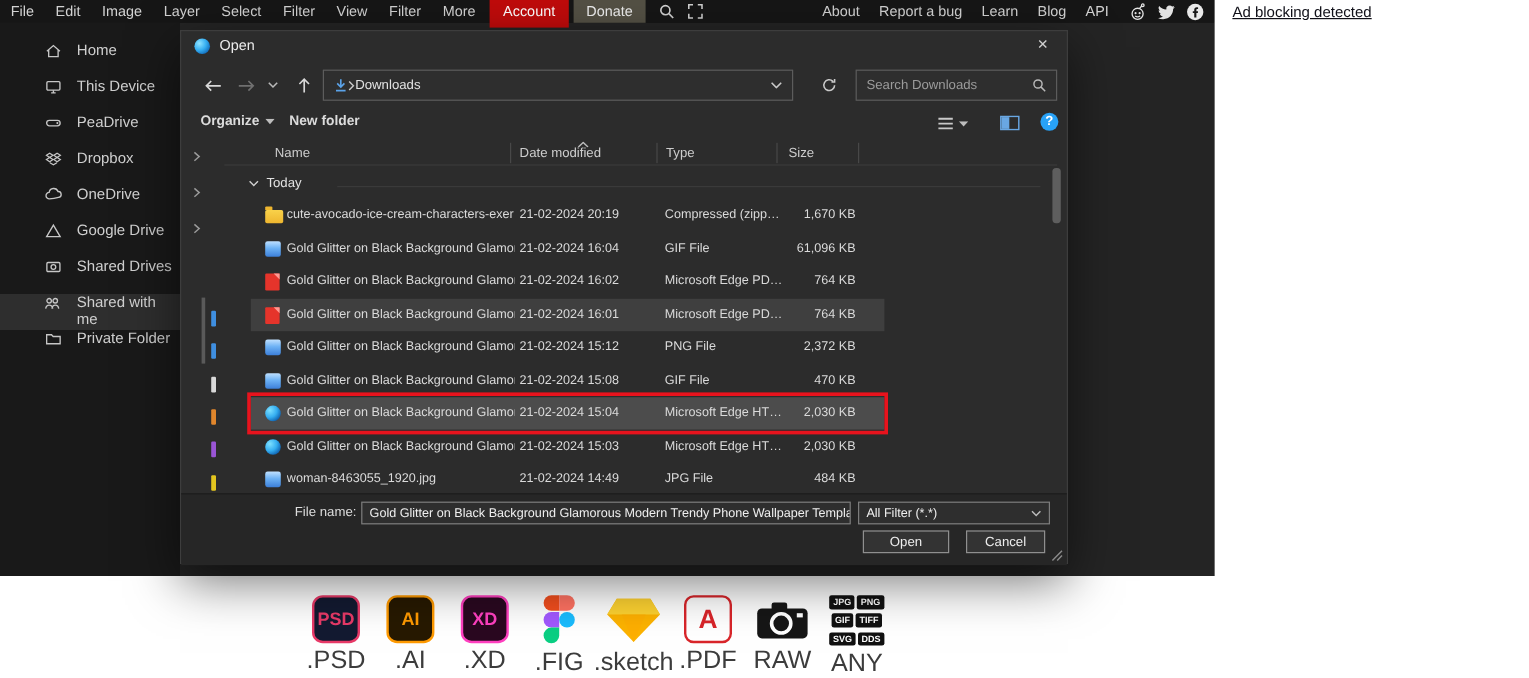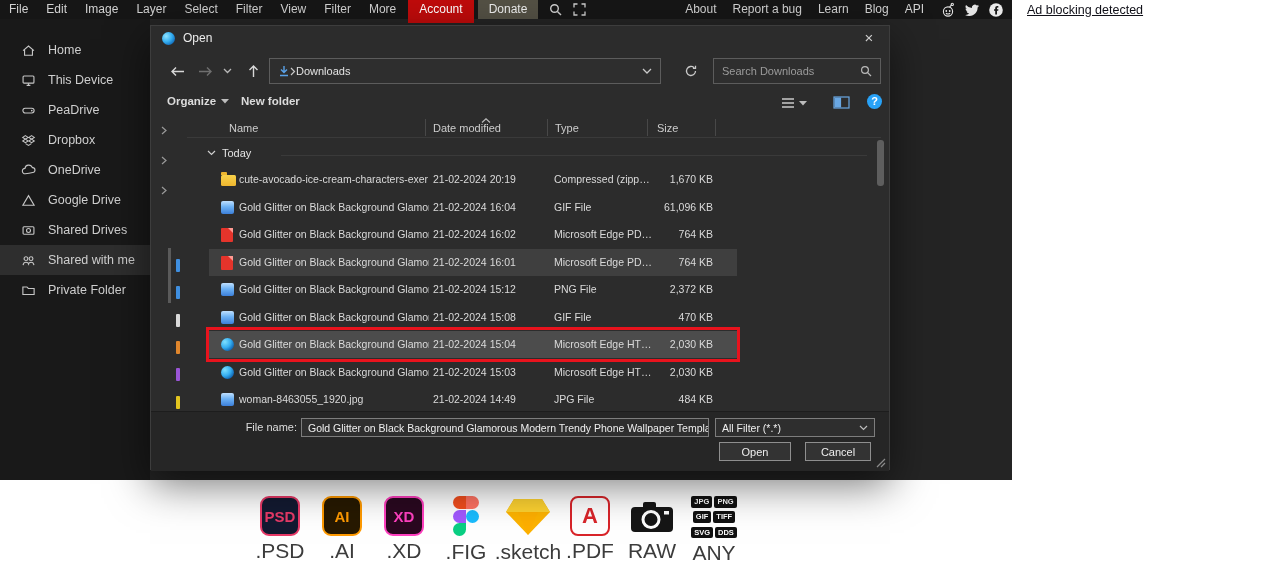--- a/index.html
+++ b/index.html
@@ -12,21 +12,21 @@
     display:flex; align-items:center; font-size:12px; color:#d2d2d2; z-index:3; }
   .mi { padding:0 9px; line-height:19px; white-space:nowrap; }
   .btn-account { background:#c00b0b; color:#fff; padding:4px 11px; line-height:19px; margin-left:3px; }
   .btn-donate { background:#545145; color:#eee; padding:0 11px; line-height:19px; margin-left:4px; }
   .mb-icon { margin-left:11px; display:flex; align-items:center; }
   .mb-right { margin-left:auto; display:flex; align-items:center; padding-right:8px; }
   .mb-right .mi { padding:0 8px; }
   .soc { margin-left:8px; display:flex; align-items:center; }
 
   .sidebar { position:absolute; left:0; top:19px; width:150px; bottom:0; background:#191919; padding-top:16px; }
-  .sb-item { height:30px; display:flex; align-items:center; gap:12px; padding-left:20px;
+  .sb-item { height:30px; display:flex; gap:12px; padding-left:36px;
     color:#cfcfcf; font-size:12.5px; }
   .sb-item.active { background:#2e2e2e; }
   .sb-ic { display:flex; width:16px; justify-content:center; }
   .main-area { position:absolute; left:150px; top:19px; right:0; bottom:0; background:#242424; }
 
   .ad-note { position:absolute; left:1027px; top:3px; font-size:12.5px; color:#101018;
     text-decoration:underline; font-weight:500; cursor:pointer; }
 
   
   .dialog { position:absolute; left:150px; top:25px; width:740px; height:445px; background:#2c2c2c;

